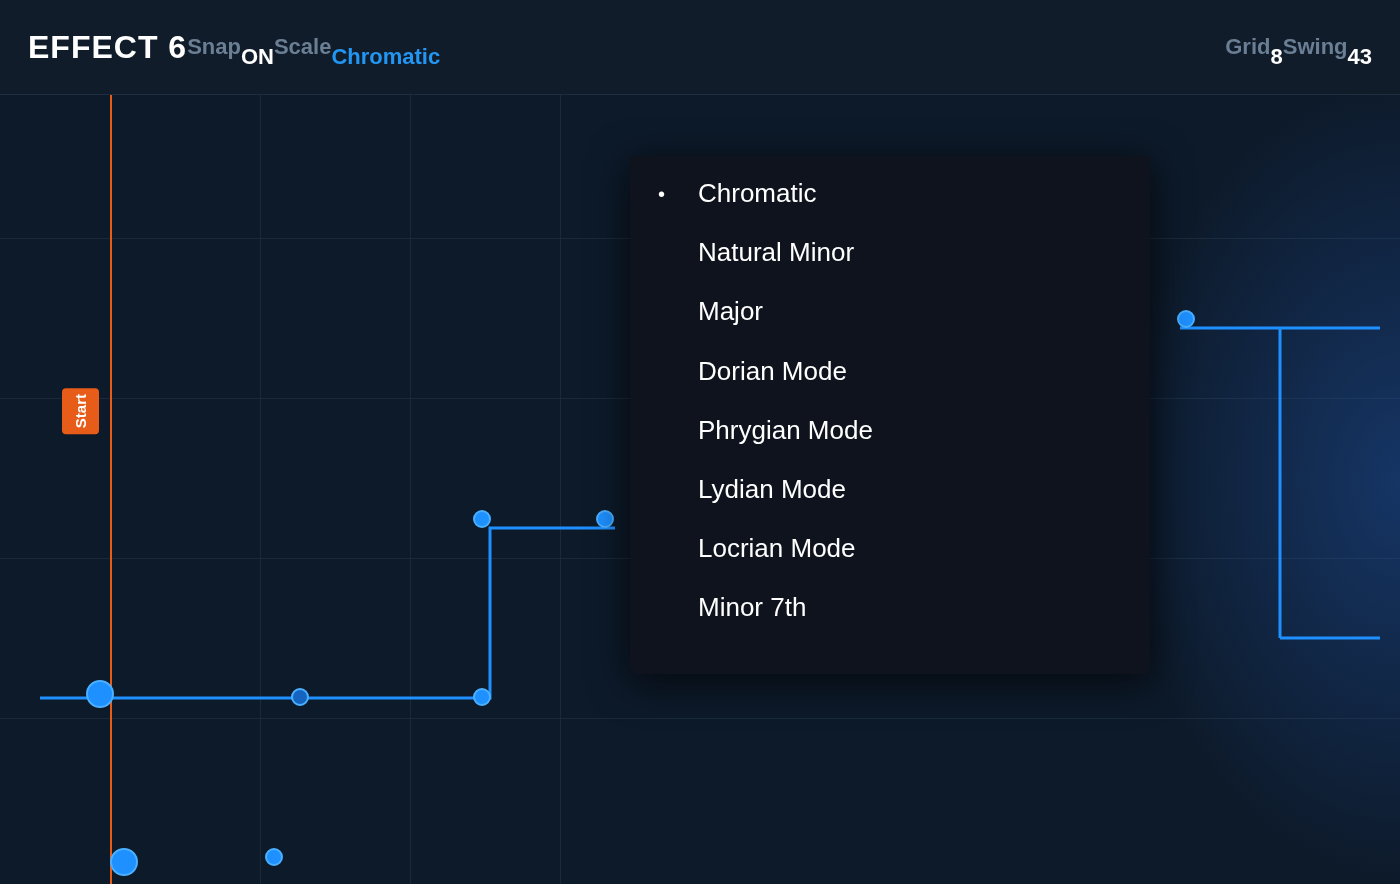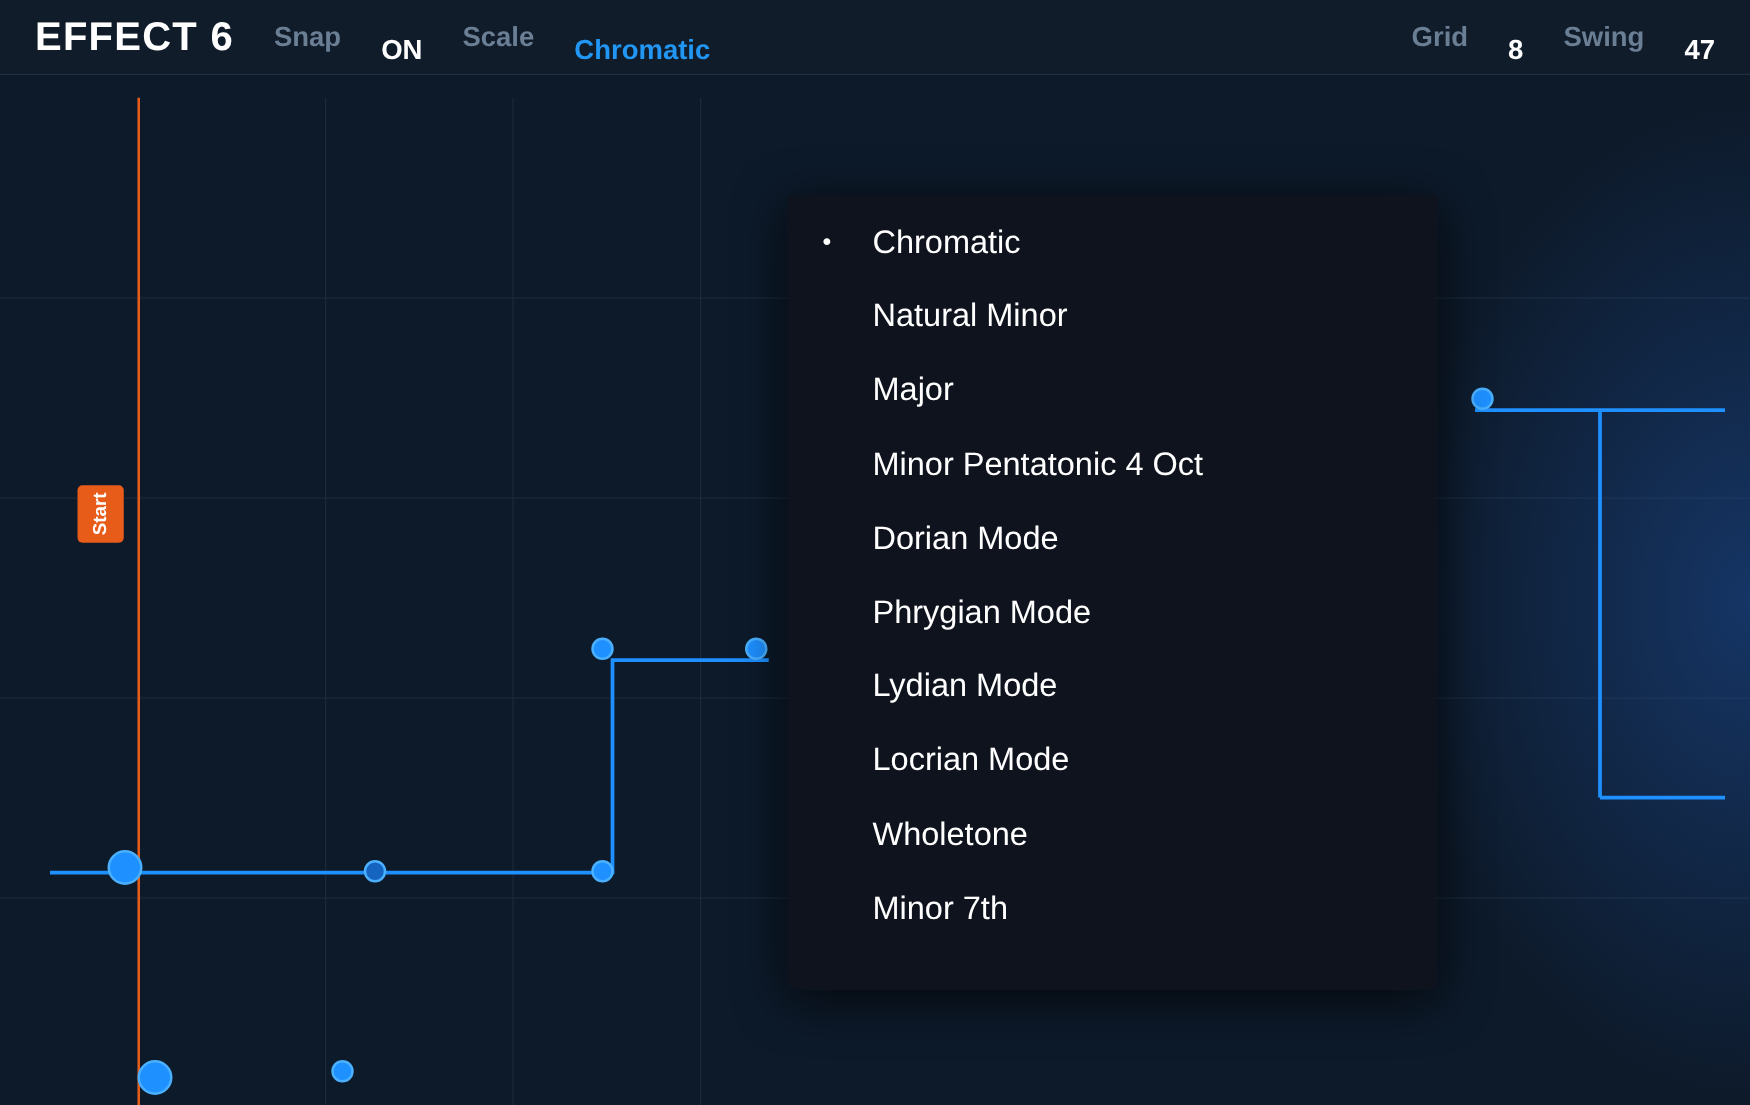--- a/index.html
+++ b/index.html
@@ -10,27 +10,26 @@
       overflow: hidden;
       background: #0d1a2a;
       font-family: -apple-system, BlinkMacSystemFont, 'Helvetica Neue', Arial, sans-serif;
       position: relative;
     }
 
     
     #header {
       position: absolute;
       top: 0; left: 0; right: 0;
-      height: 60px;
+      height: 95px;
       background: #111c2b;
       border-bottom: 1px solid #1e2d3f;
       display: flex;
       align-items: center;
       padding: 0 28px;
-      gap: 32px;
       z-index: 10;
     }
 
     #app-title {
       font-size: 32px;
       font-weight: 800;
       color: #ffffff;
       letter-spacing: 1px;
     }
 
@@ -200,21 +199,21 @@
 
   <span class="header-label">Scale</span>
   <span class="header-value blue">Chromatic</span>
 
   <span class="header-sep"></span>
 
   <span class="header-label">Grid</span>
   <span class="header-value">8</span>
 
   <span class="header-label">Swing</span>
-  <span class="header-value">47</span>
+  <span class="header-value">43</span>
 </div>
 
 <div id="canvas-area">
 
   <div class="grid-h" style="top: 160px;"></div>
   <div class="grid-h" style="top: 320px;"></div>
   <div class="grid-h" style="top: 480px;"></div>
   <div class="grid-h" style="top: 640px;"></div>
 
   <div class="grid-v" style="left: 110px;"></div>
@@ -256,44 +255,36 @@
       <div class="dropdown-item">
         <span class="bullet-empty"></span>
         <span>Natural Minor</span>
       </div>
       <div class="dropdown-item">
         <span class="bullet-empty"></span>
         <span>Major</span>
       </div>
       <div class="dropdown-item">
         <span class="bullet-empty"></span>
-        <span>Minor Pentatonic 4 Oct</span>
-      </div>
-      <div class="dropdown-item">
-        <span class="bullet-empty"></span>
         <span>Dorian Mode</span>
       </div>
       <div class="dropdown-item">
         <span class="bullet-empty"></span>
         <span>Phrygian Mode</span>
       </div>
       <div class="dropdown-item">
         <span class="bullet-empty"></span>
         <span>Lydian Mode</span>
       </div>
       <div class="dropdown-item">
         <span class="bullet-empty"></span>
         <span>Locrian Mode</span>
       </div>
       <div class="dropdown-item">
         <span class="bullet-empty"></span>
-        <span>Wholetone</span>
-      </div>
-      <div class="dropdown-item">
-        <span class="bullet-empty"></span>
         <span>Minor 7th</span>
       </div>
       <div class="dropdown-item">
         <span class="bullet-empty"></span>
       </div>
     </div>
 
 </div>
 
 </body></html>

